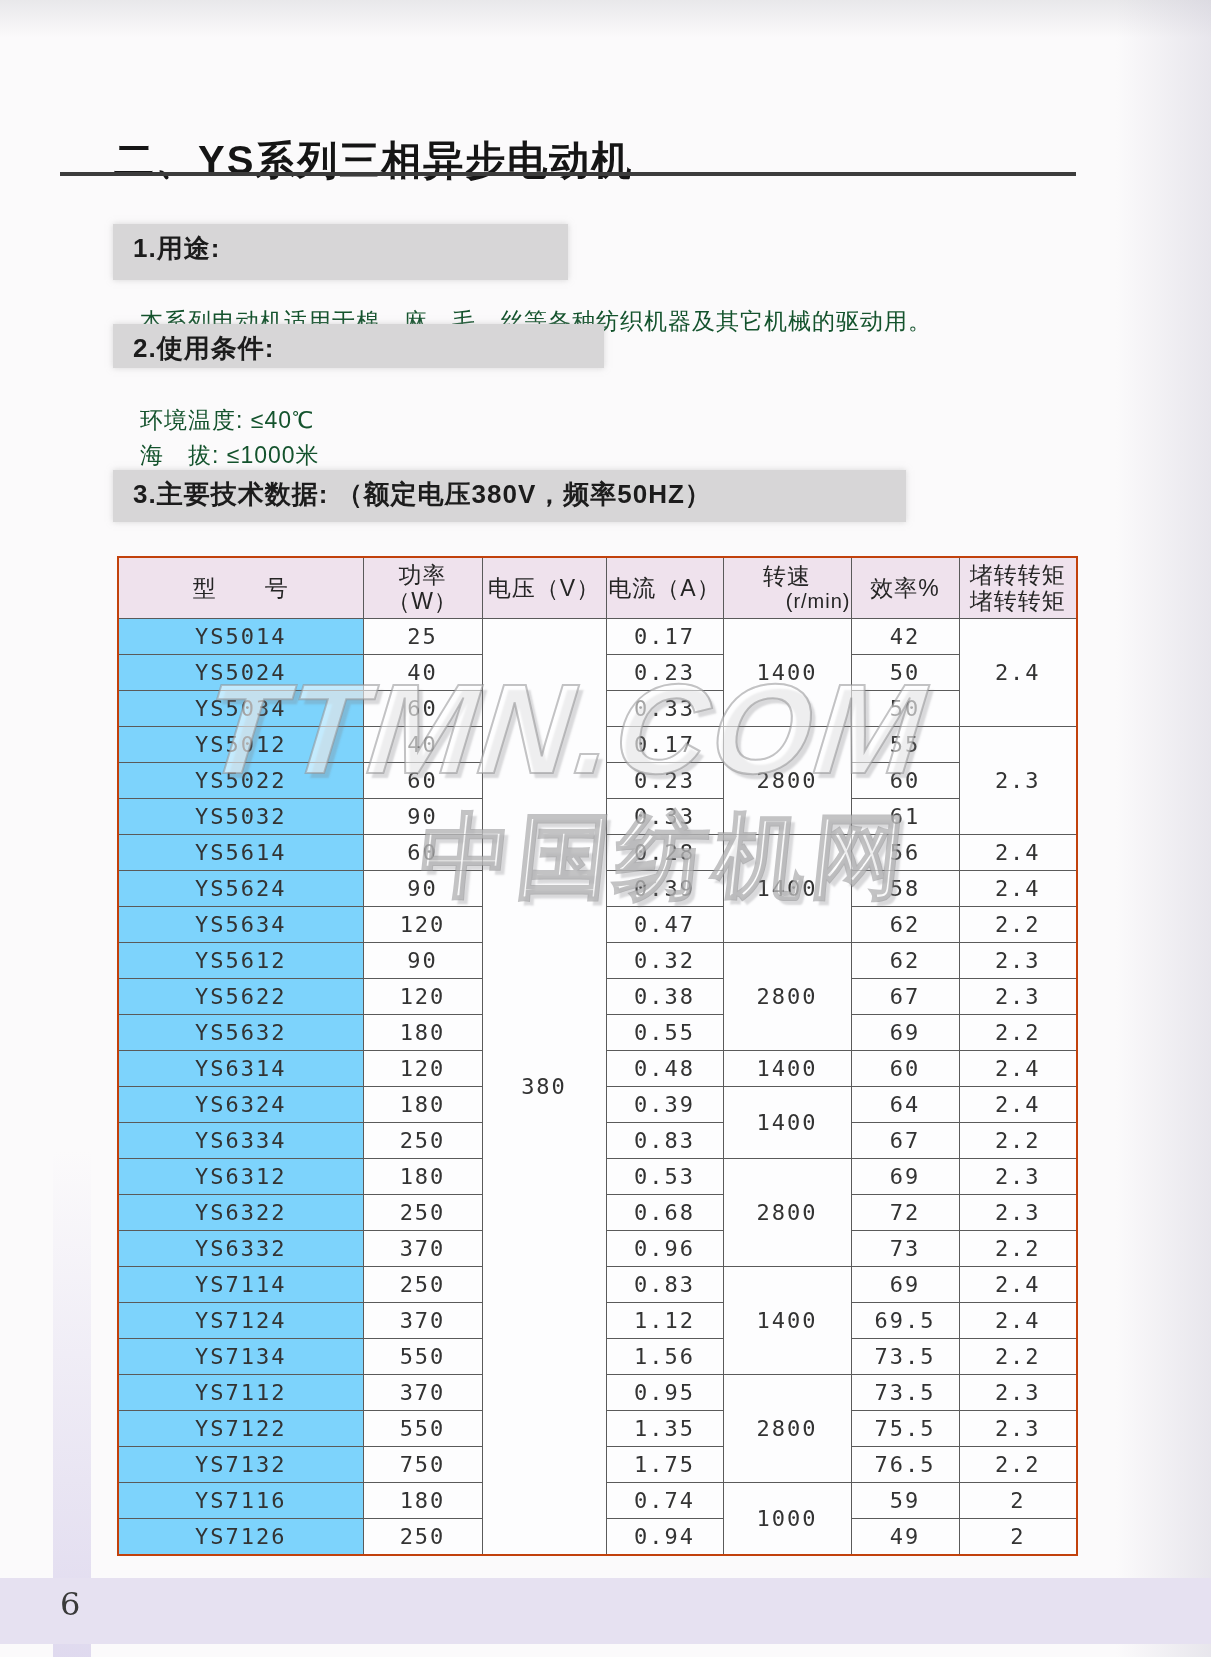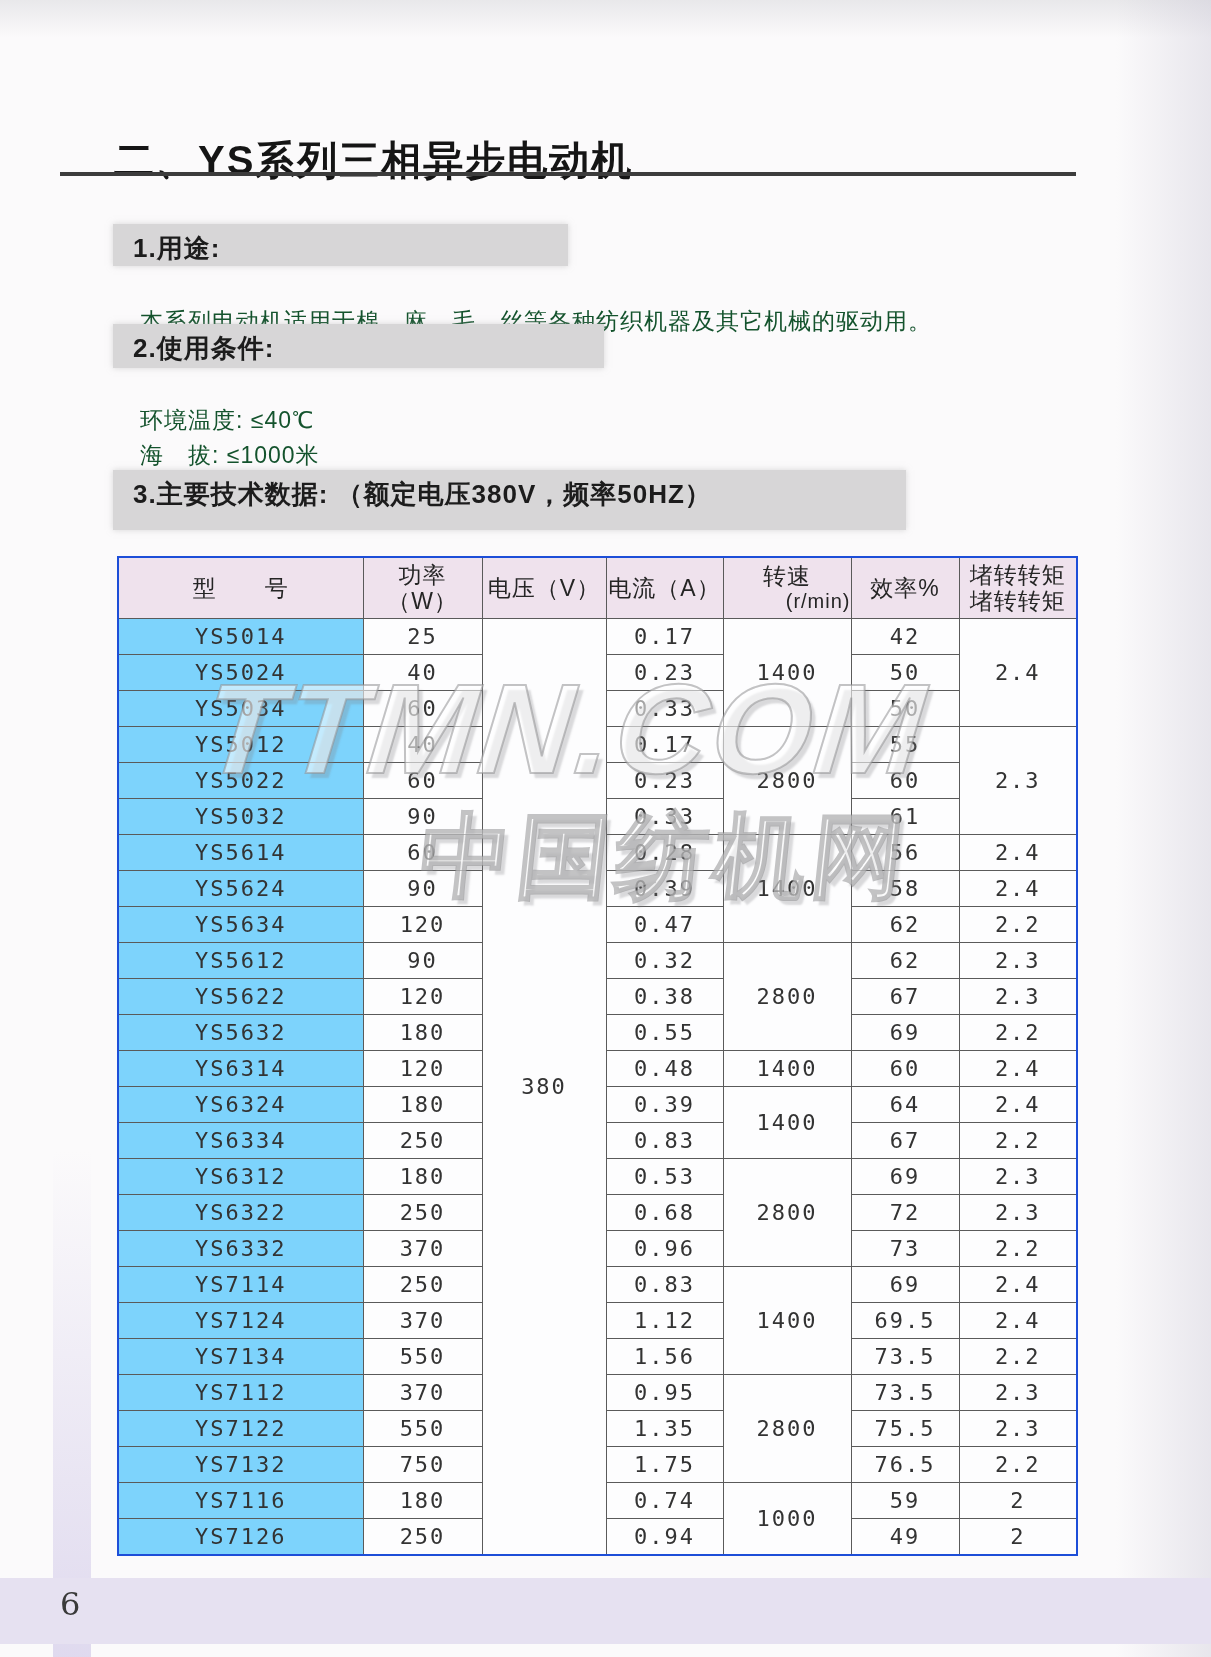--- a/index.html
+++ b/index.html
@@ -22,36 +22,36 @@
     font-size:32px;color:#3a3a3a;}
 
   .doc-title{position:absolute;left:114px;top:106px;font-size:40px;font-weight:bold;
     color:#151515;letter-spacing:2px;}
   .title-rule{position:absolute;left:60px;top:172px;width:1016px;height:4px;background:#3c3c3c;}
 
   .section-bar{position:absolute;left:113px;background:#d7d6d7;
     box-shadow:0 0 6px rgba(180,180,180,.5);}
   .section-bar .bar-label{font-size:26px;font-weight:bold;color:#1c1c1c;
     padding:7px 0 0 20px;letter-spacing:1px;}
-  .bar-1{top:224px;width:455px;height:42px;}
+  .bar-1{top:224px;width:455px;height:56px;}
   .bar-2{top:324px;width:491px;height:44px;}
-  .bar-3{top:470px;width:793px;height:60px;}
+  .bar-3{top:470px;width:793px;height:52px;}
 
   .body-text{position:absolute;left:140px;font-size:23px;color:#14532d;letter-spacing:1px;}
   .purpose-text{top:283px;width:950px;}
   .cond-1{top:382px;}
   .cond-2{top:417px;}
   .cond-3{top:452px;}
 
   .spec-table{position:absolute;left:117px;top:556px;border-collapse:collapse;
     table-layout:fixed;width:959px;background:#fdfdfe;}
   .spec-table th,.spec-table td{
     border:1px solid #5a5a5a;text-align:center;vertical-align:middle;
     padding:0;overflow:hidden;}
-  .spec-table{border:2px solid #1d4ed8;}
+  .spec-table{border:2px solid #c2410c;}
   .spec-table thead th{height:60px;background:#efe2ed;
     font-size:23px;font-weight:normal;color:#252525;letter-spacing:1px;line-height:1.15;}
   .spec-table td{height:35px;font-family:"DejaVu Sans Mono","DejaVu Sans",monospace;
     font-size:22px;color:#333;letter-spacing:2px;}
   .spec-table td.col-model{background:#7dd3fc;}
   .th-sub{font-size:20px;text-align:right;}
 
   .watermark{position:absolute;font-weight:bold;pointer-events:none;z-index:6;
     color:rgba(255,255,255,.55);
     -webkit-text-stroke:2px rgba(145,145,148,.55);

